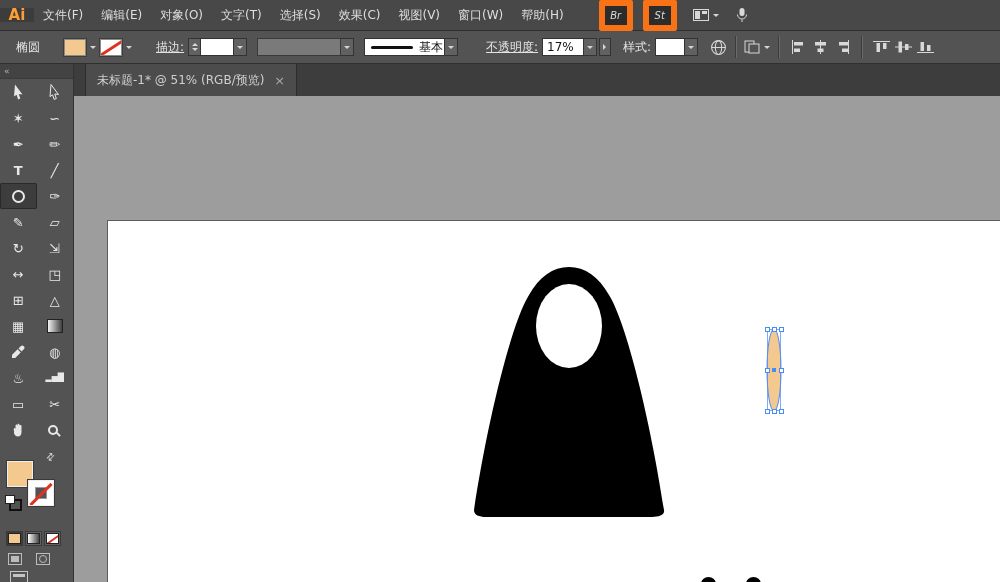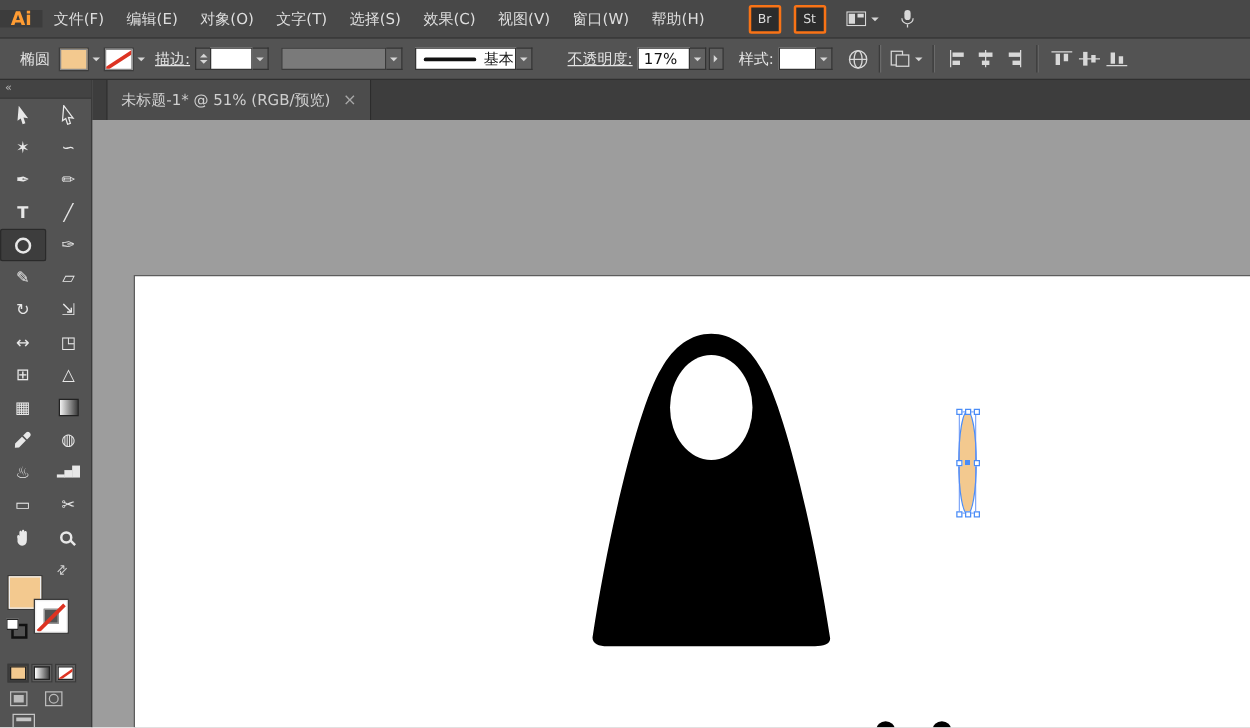--- a/index.html
+++ b/index.html
@@ -3,21 +3,21 @@
 <meta charset="utf-8">
 <style>
   html,body{margin:0;padding:0;}
   body{width:1000px;height:582px;overflow:hidden;font-family:"DejaVu Sans","Liberation Sans",sans-serif;}
   .app{width:1000px;height:582px;display:flex;flex-direction:column;overflow:hidden;background:#9d9d9d;}
 
   
   .menubar{height:30px;background:#484848;border-bottom:1px solid #2d2d2d;display:flex;align-items:center;color:#dedede;font-size:12px;flex:0 0 auto;}
   .logo{width:34px;height:14px;display:flex;align-items:center;justify-content:center;color:#ff9c33;font-weight:bold;font-size:15px;background:#3c3c3c;}
   .menu-item{padding:12px 9px;height:30px;line-height:30px;cursor:default;white-space:nowrap;}
-  .mini-btn{width:22px;height:19px;background:#2c2c2c;border:2px solid #f97316;border-radius:2px;font-size:10px;color:#ddd;display:flex;align-items:center;justify-content:center;margin-left:10px;}
+  .mini-btn{width:22px;height:19px;background:#2c2c2c;border:6px solid #f97316;border-radius:2px;font-size:10px;color:#ddd;display:flex;align-items:center;justify-content:center;margin-left:10px;font-style:italic;}
   .icon-wrap{display:flex;align-items:center;margin-left:16px;}
   .caret{display:inline-block;width:0;height:0;border:3px solid transparent;border-top-color:#d6d6d6;margin-left:4px;transform:translateY(2px);}
 
   
   .controlbar{height:32px;background:#535353;border-bottom:1px solid #2f2f2f;display:flex;align-items:center;padding:0 0 0 12px;font-size:12px;color:#e4e4e4;overflow:hidden;white-space:nowrap;flex:0 0 auto;}
   .cb-label{margin-left:4px;margin-right:4px;}
   .ulabel{text-decoration:underline;}
   .sw{width:20px;height:15px;border:1px solid #8a8a8a;box-shadow:0 0 0 1px #3d3d3d;display:inline-block;}
   .fill-sw{background:var(--fill-peach,#F3C98F);}
   .stroke-sw{background:#fff;position:relative;overflow:hidden;}
@@ -120,26 +120,26 @@
     <div class="icon-wrap">
       <svg width="14" height="16">
           <rect x="4.5" y="1" width="5" height="8" rx="2.5" fill="#d8d8d8"></rect>
           <path d="M2.5,7.5 a4.5,4.5 0 0 0 9,0" fill="none" stroke="#d8d8d8"></path>
           <line x1="7" y1="12.5" x2="7" y2="15" stroke="#d8d8d8"></line>
         </svg>
     </div>
   </div>
 
   <div class="controlbar">
-    <span class="cb-label" style="margin-right:8px">椭圆</span>
+    <span class="cb-label" style="margin-right:24px">椭圆</span>
     <span class="sw fill-sw"></span>
       <span class="caret"></span>
     <span class="sw stroke-sw" style="margin-left:4px"></span>
       <span class="caret"></span>
-    <span class="cb-label ulabel" style="margin-left:8px">描边:</span>
+    <span class="cb-label ulabel" style="margin-left:24px">描边:</span>
     <span class="spin">
         <span class="sp-up"></span>
         <span class="sp-dn"></span>
       </span>
     <span class="field" style="width:34px"></span>
     <span class="chev"></span>
     <span class="field dis" style="width:84px;margin-left:10px"></span>
       <span class="chev"></span>
     <span class="field" style="width:81px;margin-left:10px">
         <span class="wline"></span>

